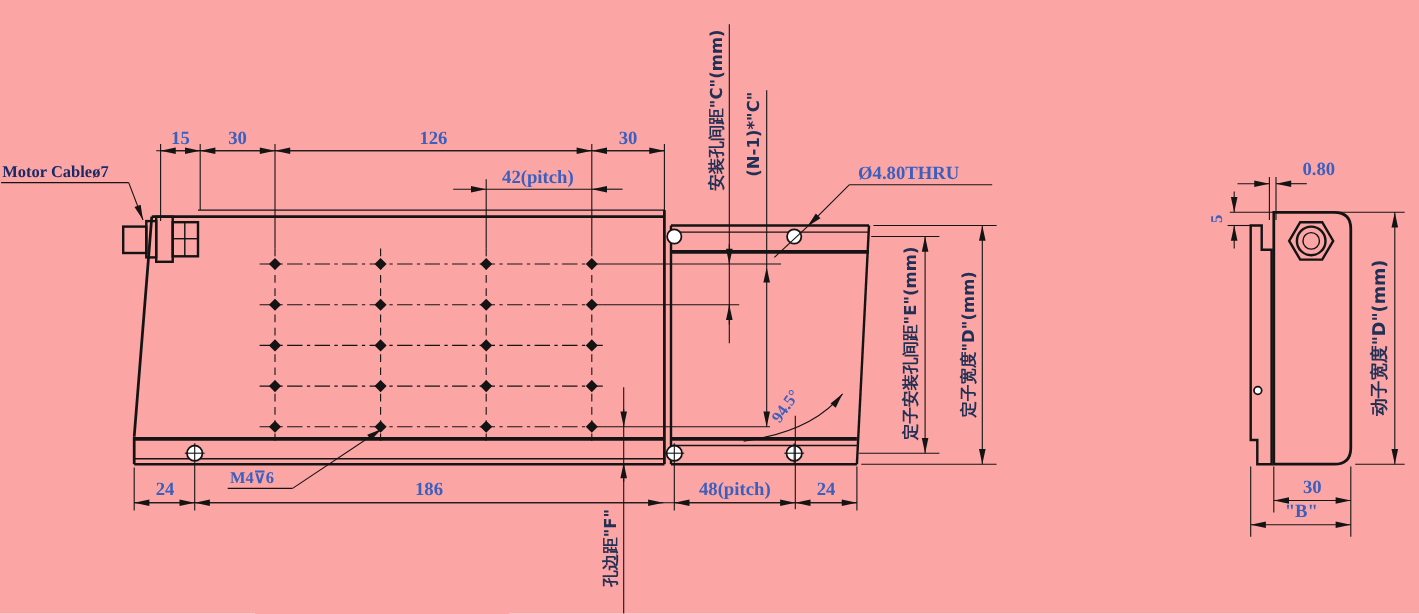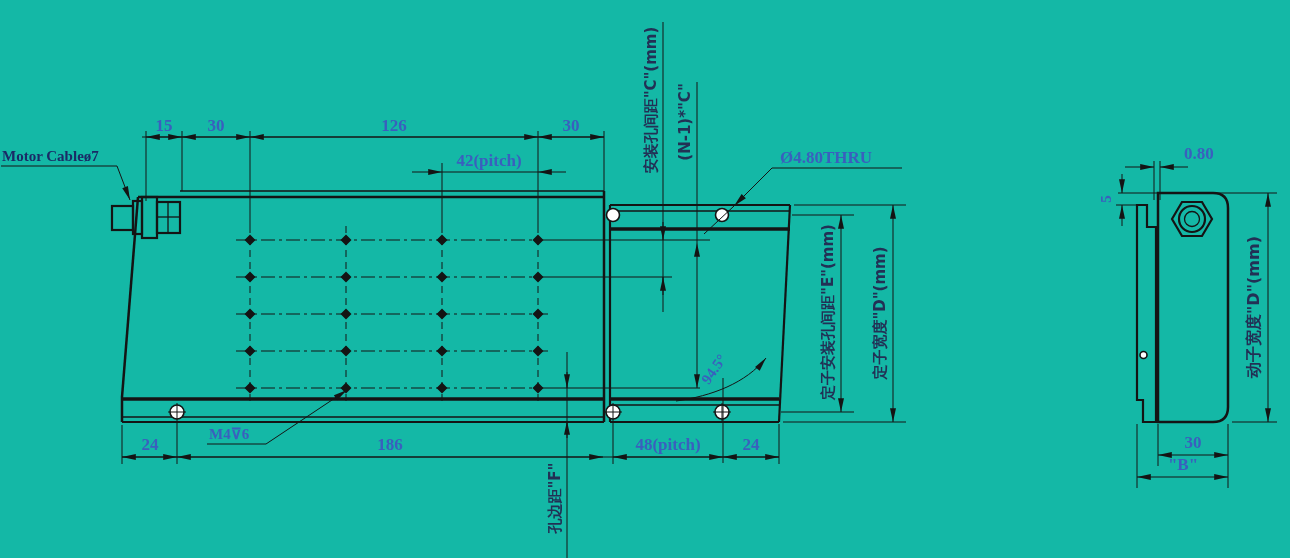--- a/index.html
+++ b/index.html
@@ -1,16 +1,16 @@
 <!DOCTYPE html>
 <html><head>
 <meta charset="utf-8">
 <style>
   html,body{margin:0;padding:0;background:#fff}
-  .stage{position:relative;width:1290px;height:558px;background:#14b8a6;overflow:hidden}
+  .stage{position:relative;width:1290px;height:558px;background:#fca5a5;overflow:hidden}
   svg text{user-select:none}
   .num{fill:#3a5fbe;font:bold 17px "Liberation Serif",serif}
   .num-s{fill:#3a5fbe;font:bold 15px "Liberation Serif",serif}
   .zh{fill:#223055;font:bold 15px "DejaVu Sans",sans-serif}
   .zh16{fill:#223055;font:bold 16px "DejaVu Sans",sans-serif}
   .lat{fill:#1a2a66;font:bold 15px "Liberation Serif",serif}
   .dim{stroke:#141414;stroke-width:1;fill:none}
   .thin{stroke:#141414;stroke-width:1.3;fill:none}
   .e2{stroke:#141414;stroke-width:2.2;fill:none}
   .e25{stroke:#141414;stroke-width:2.5;fill:none}

